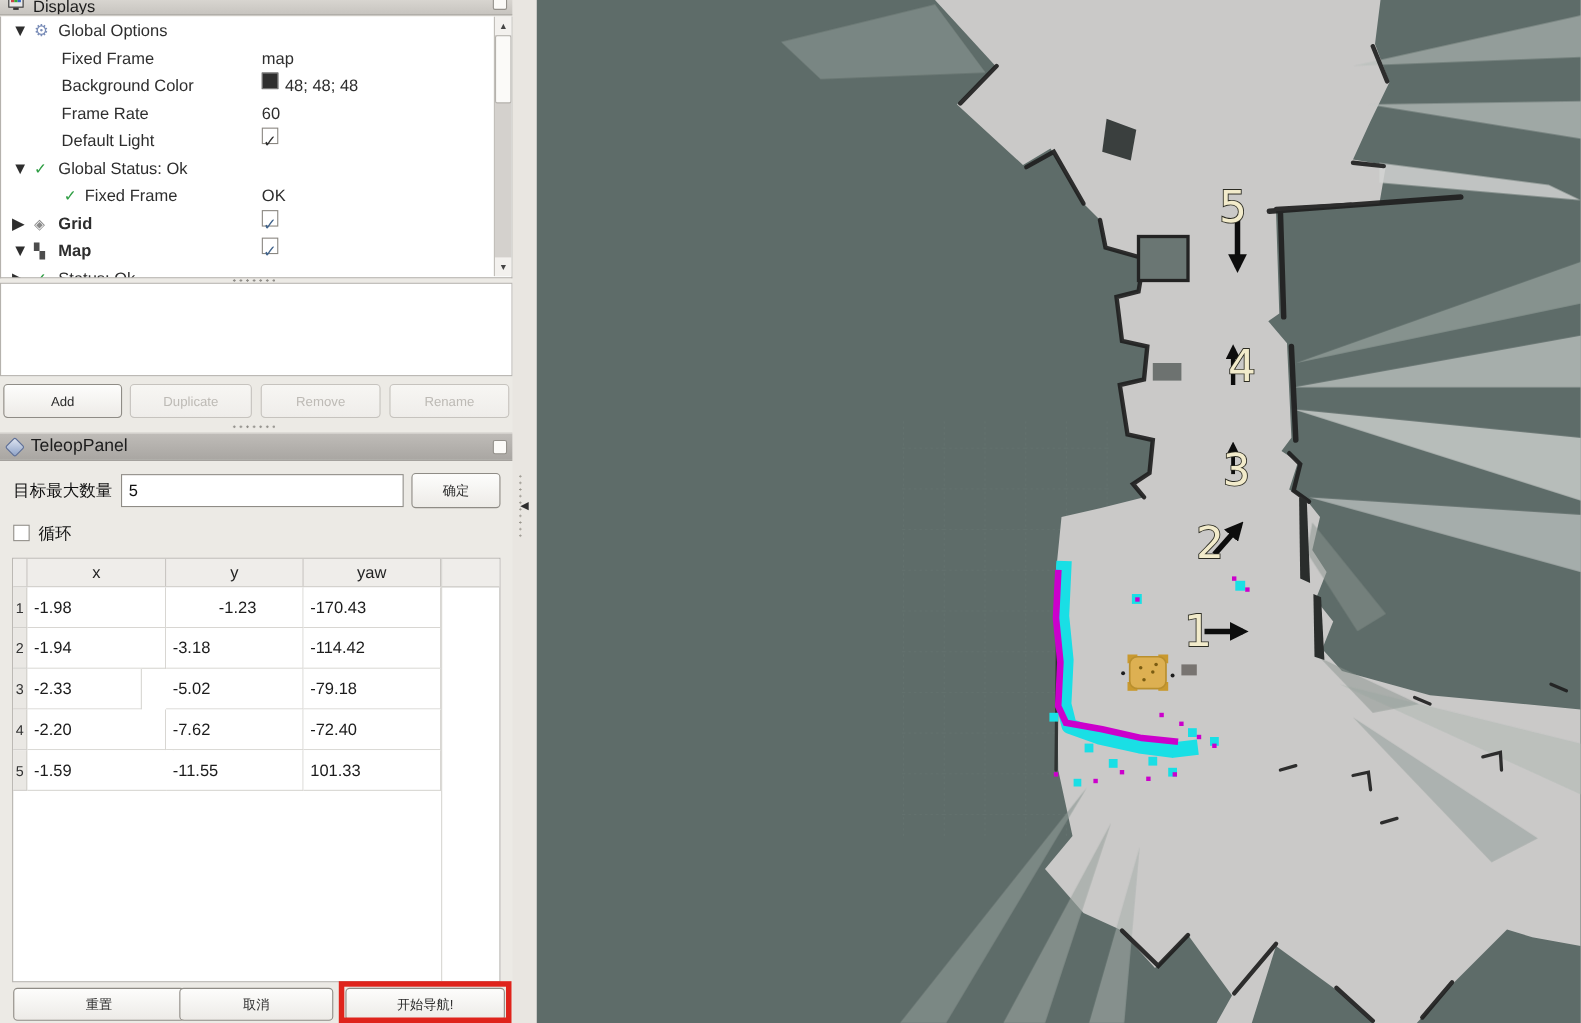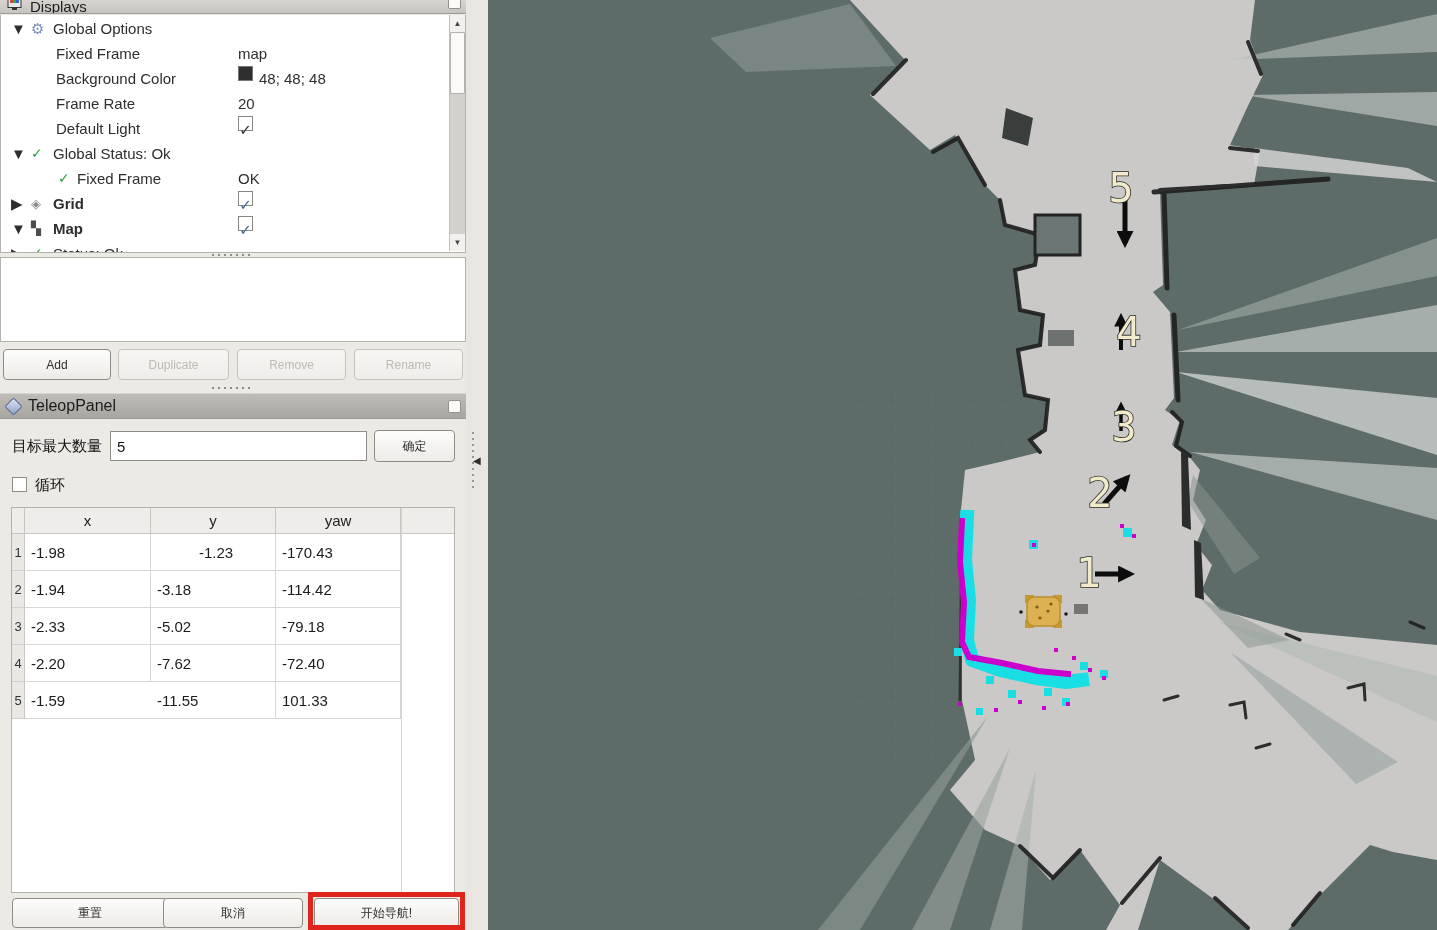--- a/index.html
+++ b/index.html
@@ -119,21 +119,21 @@
           <span style="left: 55px;">Fixed Frame</span>
           <span class="tval">map</span>
         </div>
         <div class="trow" style="top: 51px;">
           <span style="left: 55px;">Background Color</span>
           <span class="swatch" style="background: rgb(47, 47, 47);"></span>
           <span class="tval" style="left: 258px;">48; 48; 48</span>
         </div>
         <div class="trow" style="top: 76px; padding-left: 32px;">
           <span style="left: 55px;">Frame Rate</span>
-          <span class="tval">20</span>
+          <span class="tval">60</span>
         </div>
         <div class="trow" style="top: 101px;">
           <span style="left: 55px;">Default Light</span>
           <span class="cb">✓</span>
         </div>
         <div class="trow" style="top: 126px;">
           <span class="texp">▼</span>
           <span style="left: 30px; color: rgb(47, 158, 68); font-size: 14px;">✓</span>
           <span style="left: 52px;">Global Status: Ok</span>
         </div>
@@ -203,21 +203,21 @@
     <div id="table-body">
         <div class="tb-rowhdr" style="left: 0px; top: 26px;">1</div>
         <div class="tb-cell" style="left: 13px; top: 26px; width: 126px;">-1.98</div>
         <div class="tb-cell" style="left: 139px; top: 26px; width: 125px; text-align: center;">-1.23</div>
         <div class="tb-cell" style="left: 264px; top: 26px; width: 125px;">-170.43</div>
         <div class="tb-rowhdr" style="left: 0px; top: 63px;">2</div>
         <div class="tb-cell" style="left: 13px; top: 63px; width: 126px;">-1.94</div>
         <div class="tb-cell" style="left: 139px; top: 63px; width: 125px;">-3.18</div>
         <div class="tb-cell" style="left: 264px; top: 63px; width: 125px;">-114.42</div>
         <div class="tb-rowhdr" style="left: 0px; top: 100px;">3</div>
-        <div class="tb-cell" style="left: 13px; top: 100px; width: 126px;">-2.33</div>
+        <div class="tb-cell" style="left: 13px; top: 100px; width: 104px;">-2.33</div>
         <div class="tb-cell" style="left: 139px; top: 100px; width: 125px;">-5.02</div>
         <div class="tb-cell" style="left: 264px; top: 100px; width: 125px;">-79.18</div>
         <div class="tb-rowhdr" style="left: 0px; top: 137px;">4</div>
         <div class="tb-cell" style="left: 13px; top: 137px; width: 126px;">-2.20</div>
         <div class="tb-cell" style="left: 139px; top: 137px; width: 125px;">-7.62</div>
         <div class="tb-cell" style="left: 264px; top: 137px; width: 125px;">-72.40</div>
         <div class="tb-rowhdr" style="left: 0px; top: 174px;">5</div>
         <div class="tb-cell" style="left: 13px; top: 174px; width: 133px;">-1.59</div>
         <div class="tb-cell" style="left: 139px; top: 174px; width: 125px;">-11.55</div>
         <div class="tb-cell" style="left: 264px; top: 174px; width: 125px;">101.33</div>

